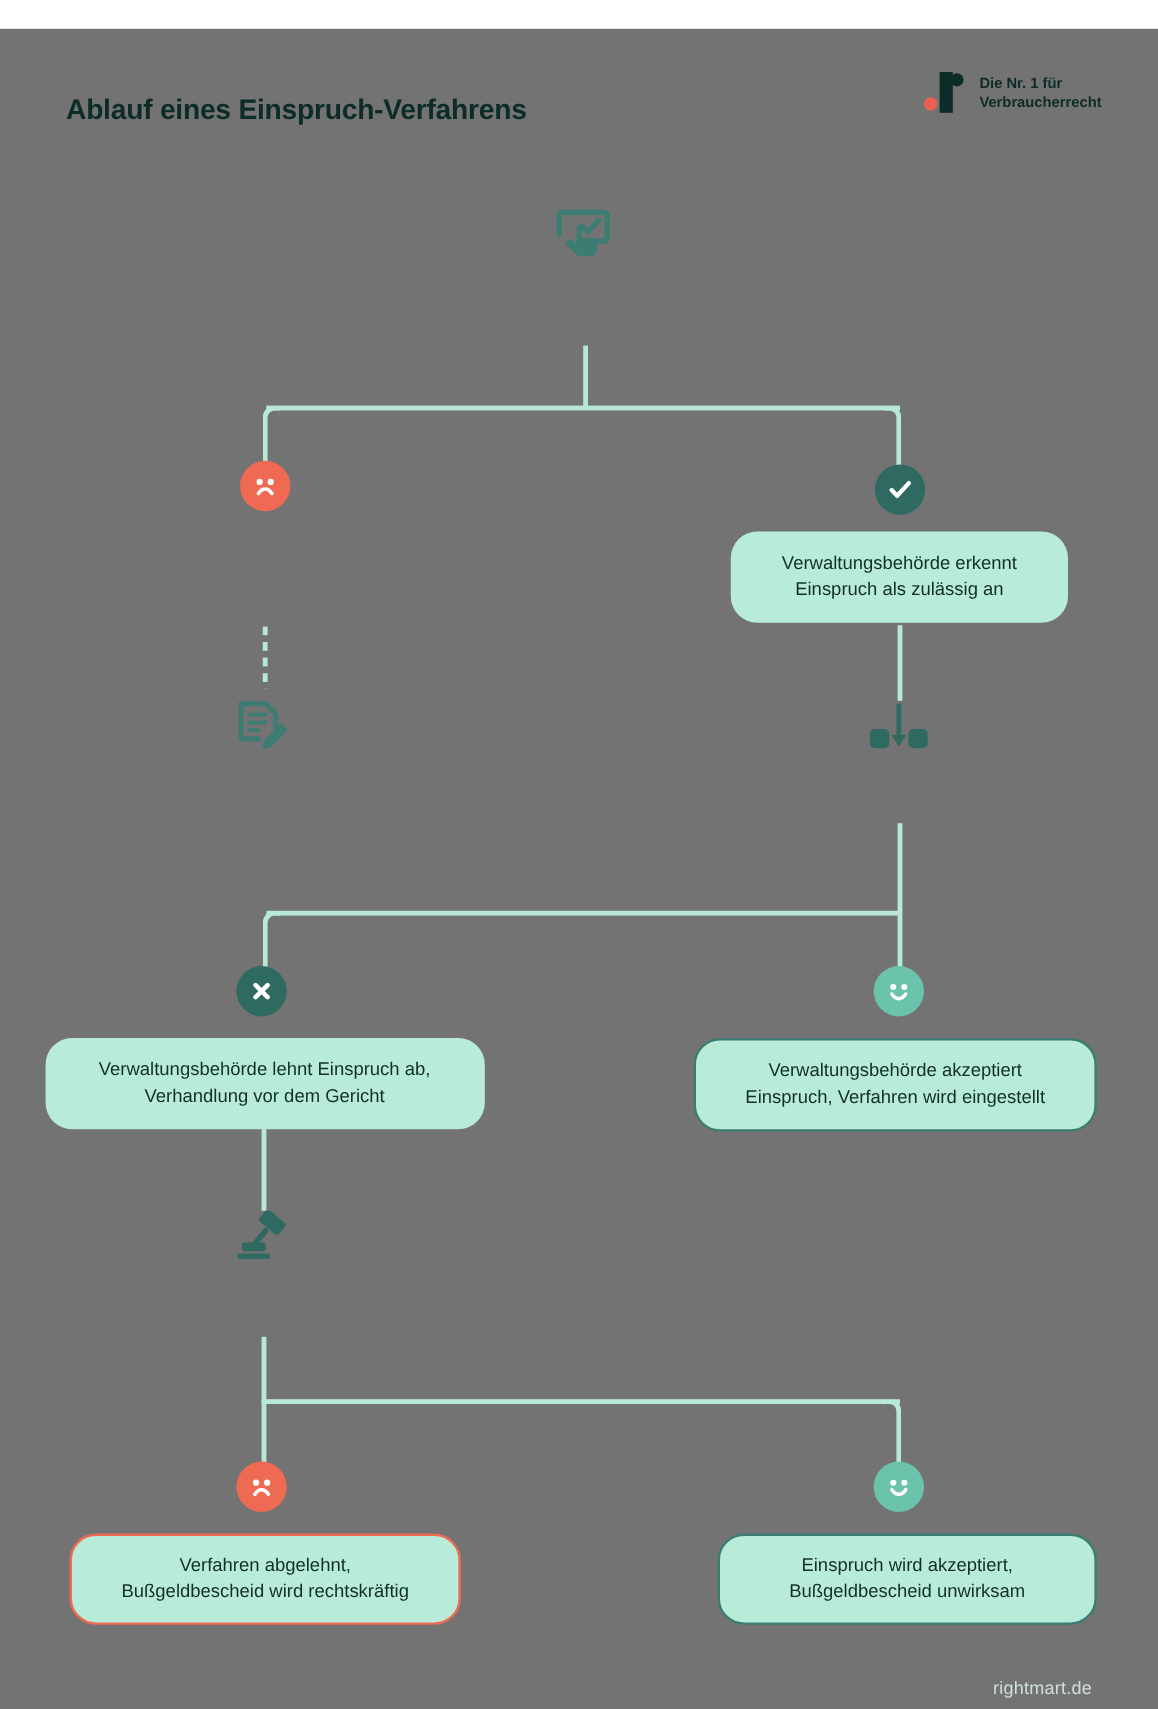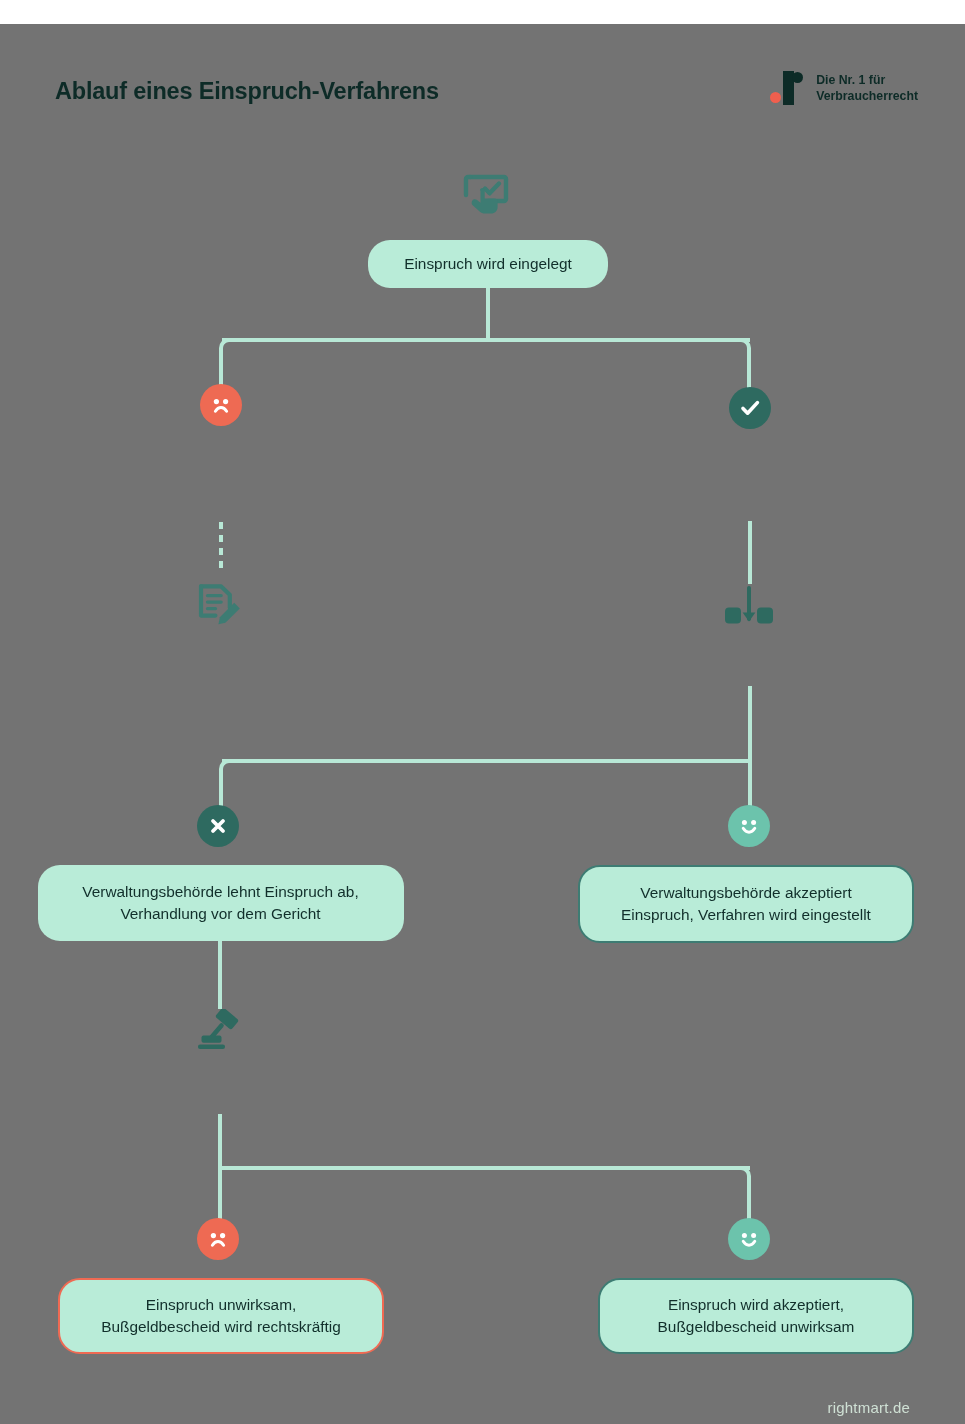--- a/index.html
+++ b/index.html
@@ -36,21 +36,21 @@
     top: 54px;
     font-size: 23.5px;
     font-weight: bold;
     letter-spacing: -0.2px;
     color: #0d2b27;
     white-space: nowrap;
   }
   .brand {
     position: absolute;
     right: 47px;
-    top: 47px;
+    top: 36px;
     display: flex;
     align-items: center;
     gap: 13px;
   }
   .brand-mark {
     position: relative;
     width: 33px;
     height: 34px;
     flex: 0 0 auto;
   }
@@ -210,37 +210,38 @@
 
   <div class="pict" style="left:461px; top:148px; width:52px; height:50px;">
     <svg width="50" height="48" viewBox="0 0 50 48" fill="none">
       <path d="M8 4h34a2 2 0 0 1 2 2v20a2 2 0 0 1-2 2H26" stroke="#3d7c73" stroke-width="4.4" stroke-linecap="round"></path>
       <path d="M8 4H6a2 2 0 0 0-2 2v16" stroke="#3d7c73" stroke-width="4.4" stroke-linecap="round"></path>
       <path d="M23 15.5l4.6 4.8L37 10.5" stroke="#3d7c73" stroke-width="4.4" stroke-linecap="round" stroke-linejoin="round"></path>
       <path d="M18.5 17.5v12.2l-3.4-2.6c-1.6-1.2-3.8-.9-4.9.7-1 1.5-.7 3.5.7 4.7l7 6.2c1.3 1.2 3 1.8 4.8 1.8h6.6c3.5 0 6.3-2.8 6.3-6.3v-5.9c0-1.6-1.3-2.9-2.9-2.9h-10v-8c0-1.3-1.1-2.4-2.4-2.4s-2.4 1.1-2.4 2.4z" fill="#3d7c73"></path>
     </svg>
   </div>
 
-  <div class="node" style="left:368px; top:216px; width:240px; height:48px;">Einspruch wird eingelegt</div>
 
   <div class="badge red" style="left:200px; top:360px;">
     <svg width="26" height="26" viewBox="0 0 26 26">
       <circle cx="8.4" cy="9.6" r="2.6" fill="#ffffff"></circle>
       <circle cx="17.6" cy="9.6" r="2.6" fill="#ffffff"></circle>
       <path d="M7.4 19.2c1.6-2.5 3.5-3.7 5.6-3.7s4 1.2 5.6 3.7" stroke="#ffffff" stroke-width="3" stroke-linecap="round" fill="none"></path>
     </svg>
   </div>
 
   <div class="badge dark" style="left:729px; top:363px;">
     <svg width="24" height="24" viewBox="0 0 24 24">
       <path d="M5 12.4l4.6 4.8L19.4 6.6" stroke="#ffffff" stroke-width="3.6" stroke-linecap="round" stroke-linejoin="round" fill="none"></path>
     </svg>
   </div>
 
 
+  <div class="node" style="left:609px; top:419px; width:281px; height:76px;">Verwaltungsbehörde erkennt
+Einspruch als zulässig an</div>
 
   <div class="pict" style="left:194px; top:558px; width:52px; height:48px;">
     <svg width="48" height="46" viewBox="0 0 48 46" fill="none">
       <path d="M5 3.4h20.2l8.6 8.4v12.6" stroke="#3d7c73" stroke-width="4.2" stroke-linecap="round" stroke-linejoin="round"></path>
       <path d="M5 3.4v29.2h14.4" stroke="#3d7c73" stroke-width="4.2" stroke-linecap="round" stroke-linejoin="round"></path>
       <path d="M11.5 12.6h13.6M11.5 19.1h13.6M11.5 25.6h8" stroke="#3d7c73" stroke-width="3.4" stroke-linecap="round"></path>
       <path d="M38.2 19.8l5.6 5.6-14.4 14.3-7 1.5 1.5-7z" fill="#3d7c73"></path>
     </svg>
   </div>
 
@@ -294,21 +295,21 @@
   </div>
 
   <div class="badge mint" style="left:728px; top:1194px;">
     <svg width="26" height="26" viewBox="0 0 26 26">
       <circle cx="8.4" cy="9.6" r="2.5" fill="#ffffff"></circle>
       <circle cx="17.6" cy="9.6" r="2.5" fill="#ffffff"></circle>
       <path d="M7.2 15.3c1.6 2.6 3.6 3.9 5.8 3.9s4.2-1.3 5.8-3.9" stroke="#ffffff" stroke-width="2.9" stroke-linecap="round" fill="none"></path>
     </svg>
   </div>
 
-  <div class="node border-red" style="left:58px; top:1254px; width:326px; height:76px;">Einspruch unwirksam,
+  <div class="node border-red" style="left:58px; top:1254px; width:326px; height:76px;">Verfahren abgelehnt,
 Bußgeldbescheid wird rechtskräftig</div>
 
   <div class="node border-teal" style="left:598px; top:1254px; width:316px; height:76px;">Einspruch wird akzeptiert,
 Bußgeldbescheid unwirksam</div>
 
   <div class="footer-brand">rightmart.de</div>
 
 </div>
 
 </body></html>

